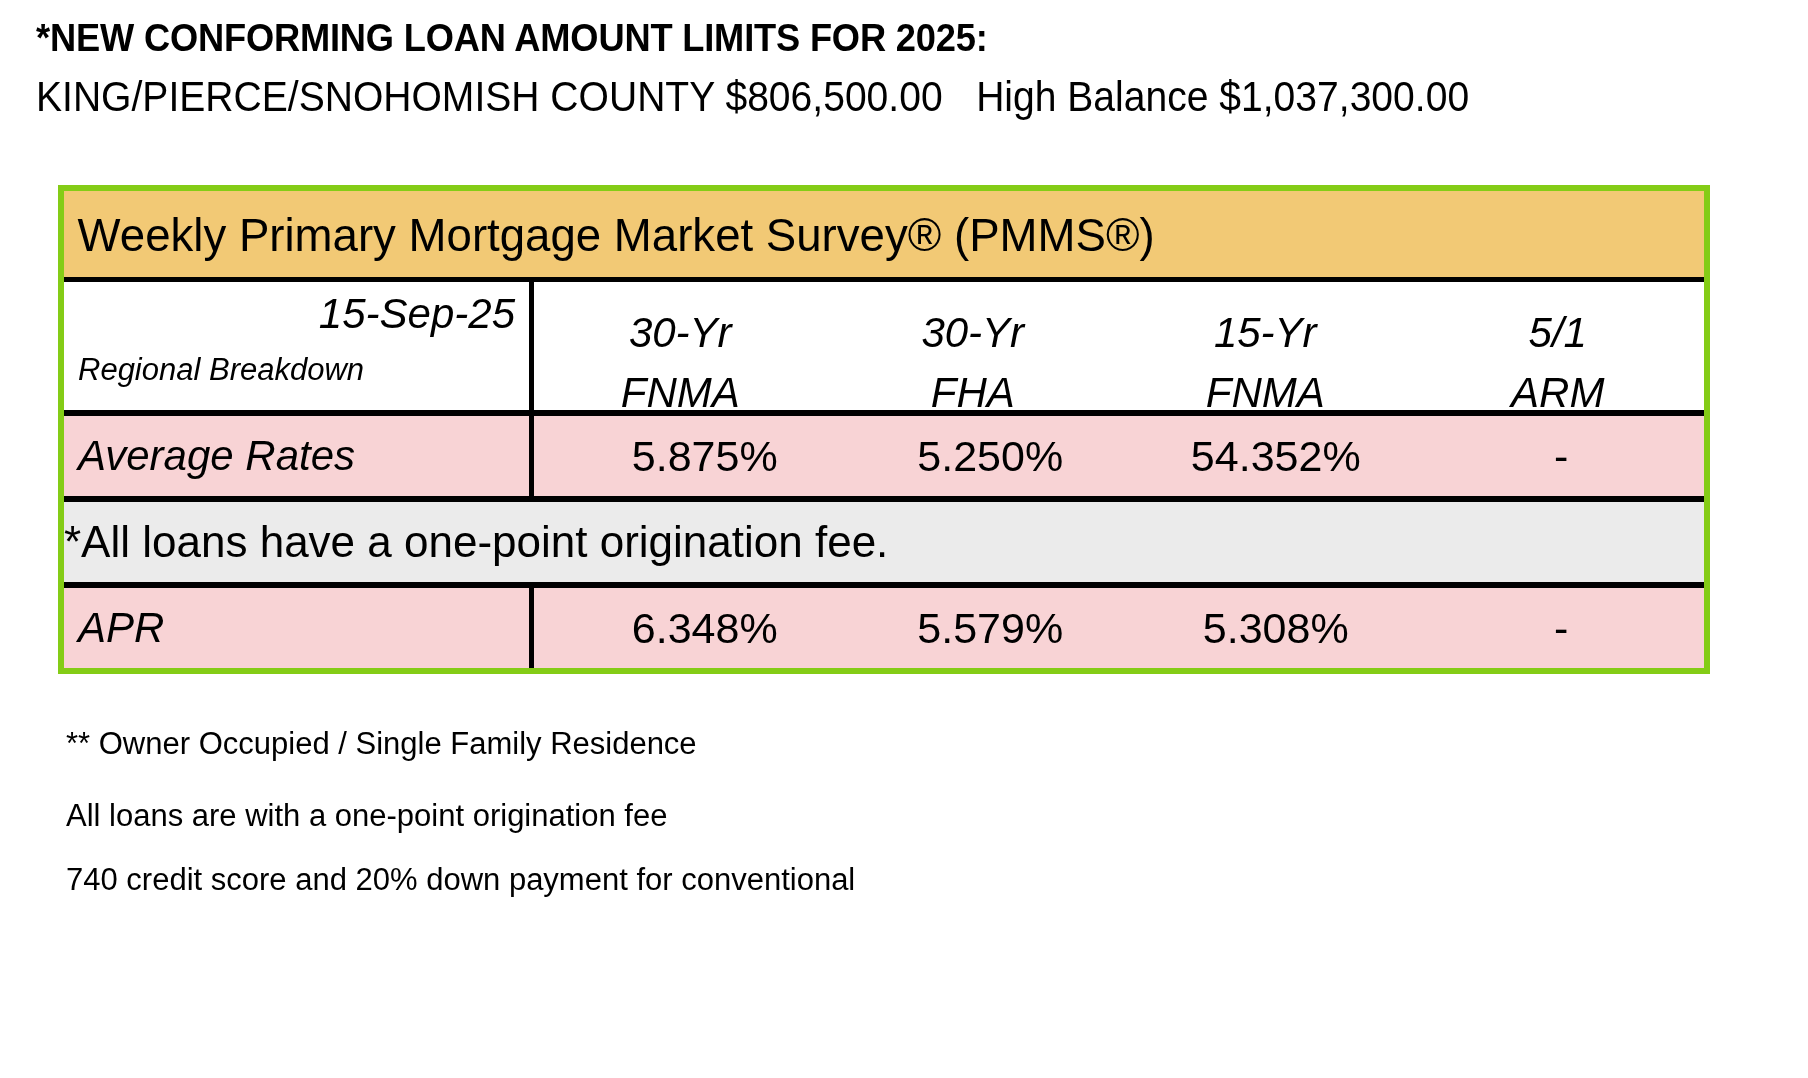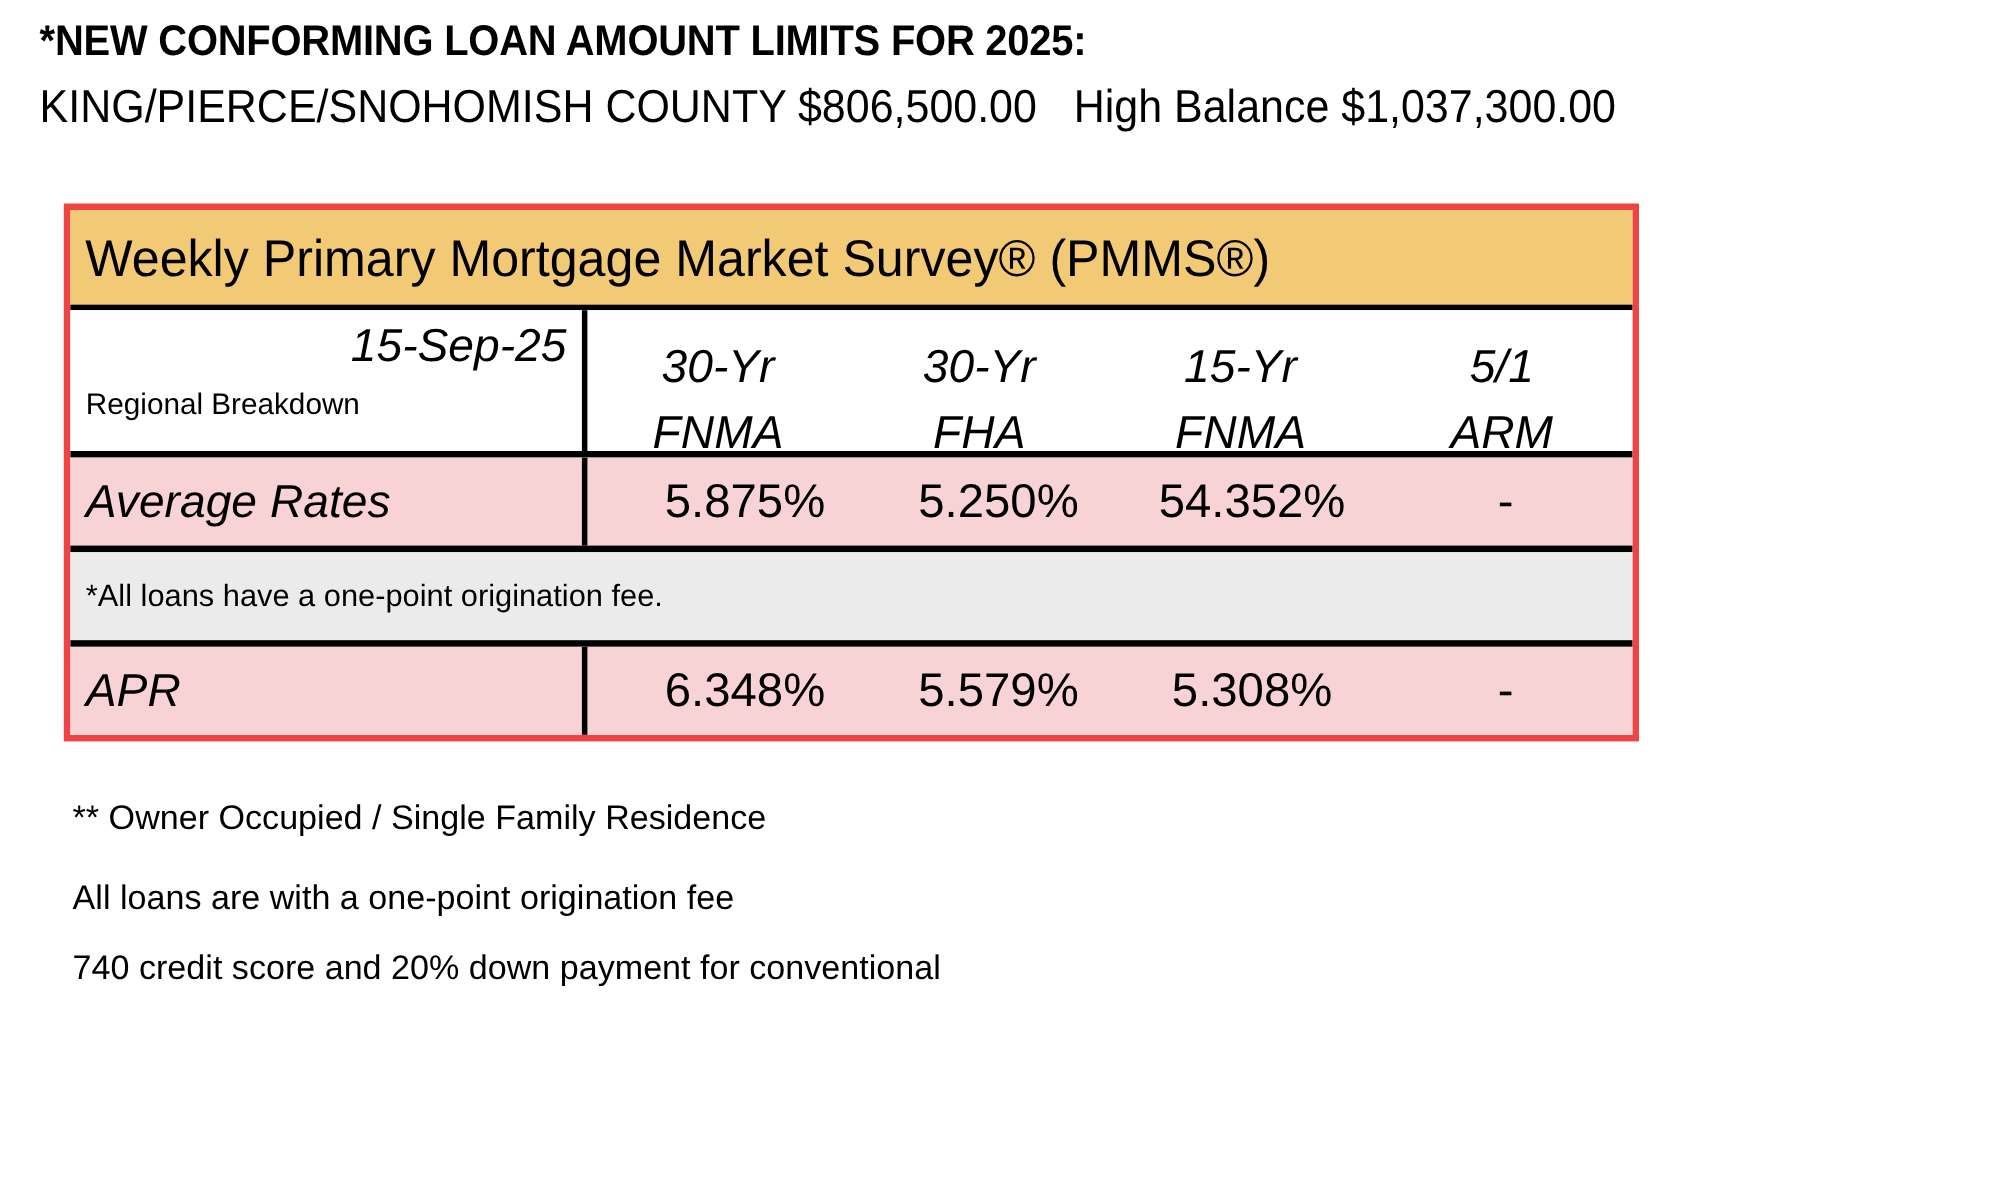--- a/index.html
+++ b/index.html
@@ -42,22 +42,22 @@
     transform: scaleX(0.93);
     transform-origin: left center;
   }
   .hb-gap { display: inline-block; width: 36px; }
 
   
   #pmms-table {
     position: absolute;
     left: 58px;
     top: 185px;
-    width: 1432px;
-    border: 6px solid #ef4444;
+    width: 1652px;
+    border: 6px solid #84cc16;
     box-sizing: border-box;
     background: #ffffff;
   }
 
   .tbl-title-row {
     background: var(--gold, #F2C975);
     border-bottom: 5px solid #000000;
     height: 86px;
     display: flex;
     align-items: center;
@@ -89,21 +89,22 @@
     right: 14px;
     top: 8px;
     font-size: 42px;
     font-style: italic;
     white-space: nowrap;
   }
   .head-sub {
     position: absolute;
     left: 14px;
     top: 70px;
-    font-size: 27px;
+    font-size: 31px;
+    font-style: italic;
     white-space: nowrap;
   }
   .head-right {
     flex: 1;
     display: flex;
   }
   .head-col {
     flex: 1;
     display: flex;
     flex-direction: column;
@@ -155,22 +156,22 @@
     display: flex;
     align-items: center;
     justify-content: center;
     font-size: 43px;
     white-space: nowrap;
   }
   .cell-span {
     flex: 1;
     display: flex;
     align-items: center;
-    padding-left: 14px;
-    font-size: 28px;
+    padding-left: 0;
+    font-size: 44px;
     white-space: nowrap;
   }
 
   
   #footnotes {
     position: absolute;
     left: 66px;
     top: 712px;
     width: 1700px;
   }

